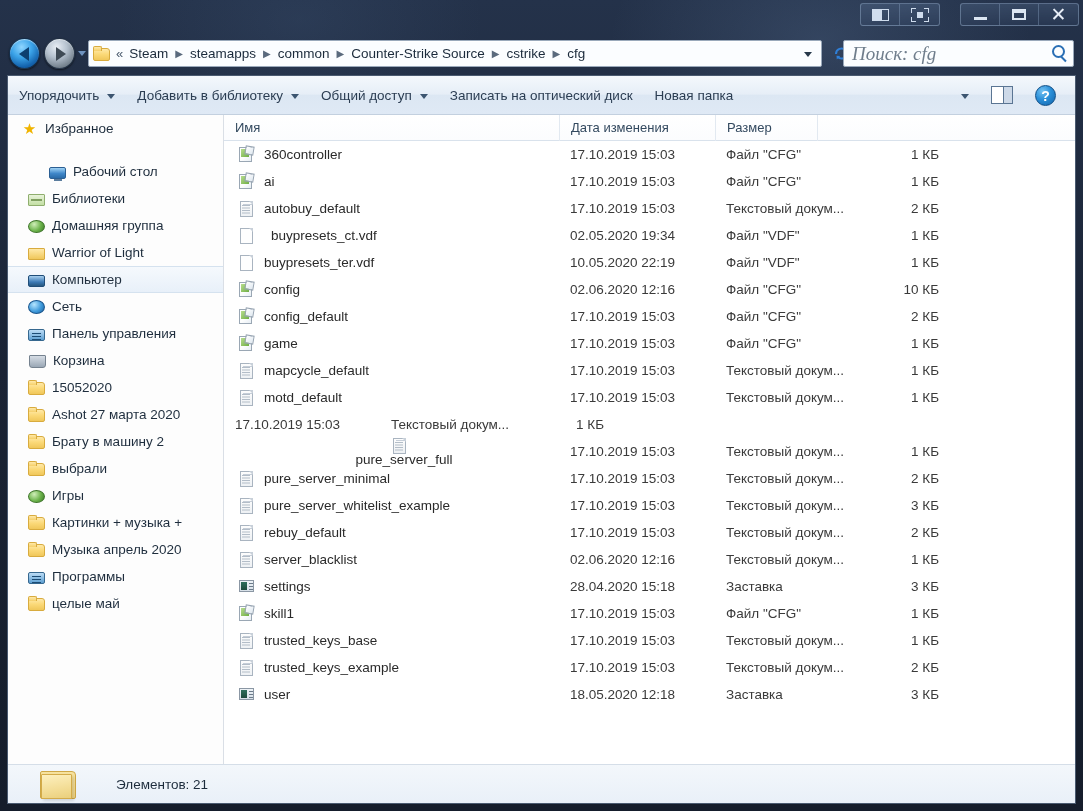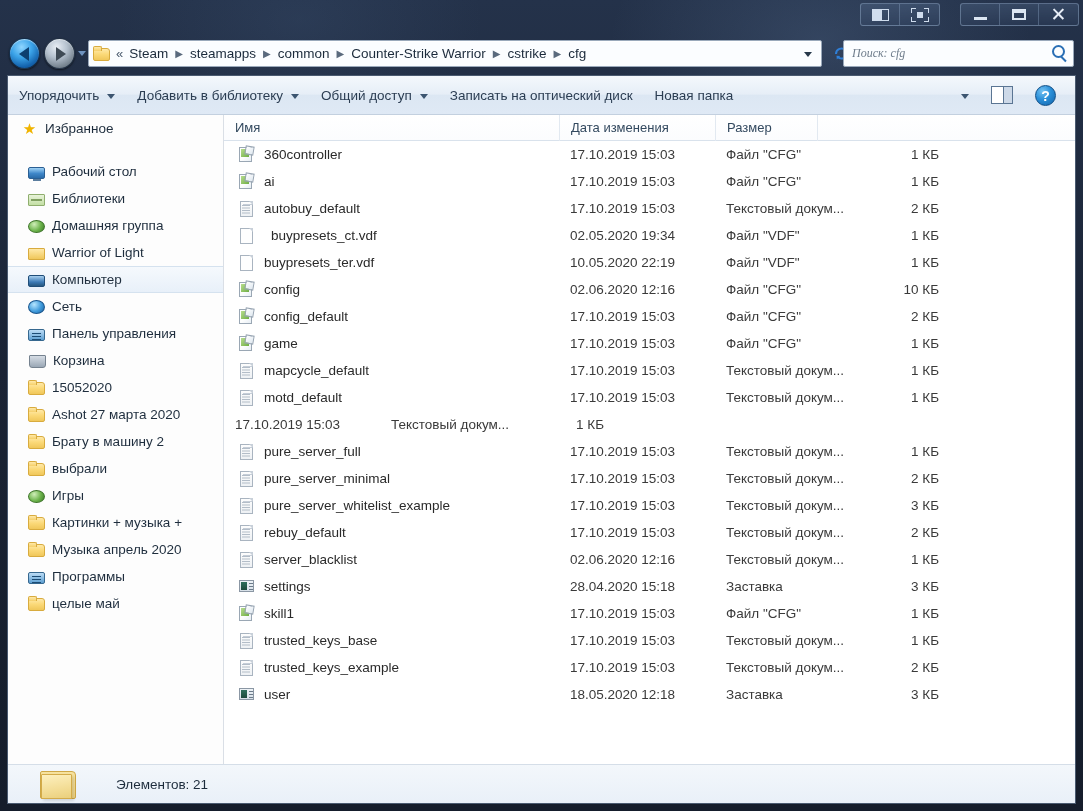--- a/index.html
+++ b/index.html
@@ -116,21 +116,21 @@
     position:absolute; left:828px; top:7px; width:26px;height:27px;
     display:flex;align-items:center;justify-content:center;
     color:#2e7fd8; font-size:17px; cursor:default;
   }
   .searchbox {
     position: absolute; left: 843px; top: 7px; width: 231px; height: 27px;
     background: #fbfdff; border: 1px solid #9aa9bb; border-radius: 2px;
     display: flex; align-items: center;
   }
   .searchbox .ph {
-    margin-left: 8px; font-size: 12px; color: #6f7d8c; font-style: italic;
+    margin-left: 8px; font-size: 19px; color: #6f7d8c; font-style: italic;
     font-family: "Liberation Serif", serif;
   }
   .searchbox .mag {
     position: absolute; right: 8px; top: 4px;
     width: 13px; height: 13px; border: 2px solid #2a6fb5; border-radius: 50%;
   }
   .searchbox .mag:after {
     content:''; position:absolute; right:-4px; bottom:-4px; width:7px;height:2px;
     background:#2a6fb5; transform: rotate(45deg);
   }
@@ -397,21 +397,21 @@
     <div class="addrbox">
       <span class="ic ic-folder folder-ico"></span>
       <div class="crumbs">
         <span class="dchev">«</span>
         <span class="seg">Steam</span>
         <span class="chev">▶</span>
         <span class="seg">steamapps</span>
         <span class="chev">▶</span>
         <span class="seg">common</span>
         <span class="chev">▶</span>
-        <span class="seg">Counter-Strike Warrior</span>
+        <span class="seg">Counter-Strike Source</span>
         <span class="chev">▶</span>
         <span class="seg">cstrike</span>
         <span class="chev">▶</span>
         <span class="seg">cfg</span>
       </div>
       <span class="addr-caret"></span>
     </div>
 
     <div class="refreshbtn">
       <svg width="17" height="17" viewBox="0 0 17 17">
@@ -475,21 +475,21 @@
       </div>
     </div>
 
     <div class="navpane">
       <div class="navitem top">
         <span class="ic" style="color:#f0b400;font-size:15px;line-height:16px;text-align:center;">★</span>
         <span class="lbl">Избранное</span>
       </div>
       <div class="navspacer"></div>
 
-      <div class="navitem" style="">
+      <div class="navitem" style="margin-left:21px;">
         <span class="ic ic-monitor"></span>
         <span class="lbl">Рабочий стол</span>
       </div>
       <div class="navitem">
         <span class="ic ic-lib"></span>
         <span class="lbl">Библиотеки</span>
       </div>
       <div class="navitem">
         <span class="ic ic-homegroup"></span>
         <span class="lbl">Домашняя группа</span>
@@ -679,21 +679,21 @@
             <div class="c-date" style="width: 156px;">17.10.2019 15:03</div>
             <div class="c-type" style="width: 146px;">Текстовый докум...</div>
             <div class="c-size" style="width: 102px;">1 КБ</div>
           </div>
           <div class="row">
             <div class="c-date" style="width: 156px;">17.10.2019 15:03</div>
             <div class="c-type" style="width: 146px;">Текстовый докум...</div>
             <div class="c-size" style="width: 102px;">1 КБ</div>
           </div>
           <div class="row">
-            <div class="c-name" style="width: 335px;">
+            <div class="c-name" style="width: 335px; flex-direction: column;">
               <span class="fic txt">
                 <span class="page"></span>
                 <span class="lines"></span>
               </span>
               <span class="fname">pure_server_full</span>
             </div>
             <div class="c-date" style="width: 156px;">17.10.2019 15:03</div>
             <div class="c-type" style="width: 146px;">Текстовый докум...</div>
             <div class="c-size" style="width: 102px;">1 КБ</div>
           </div>

